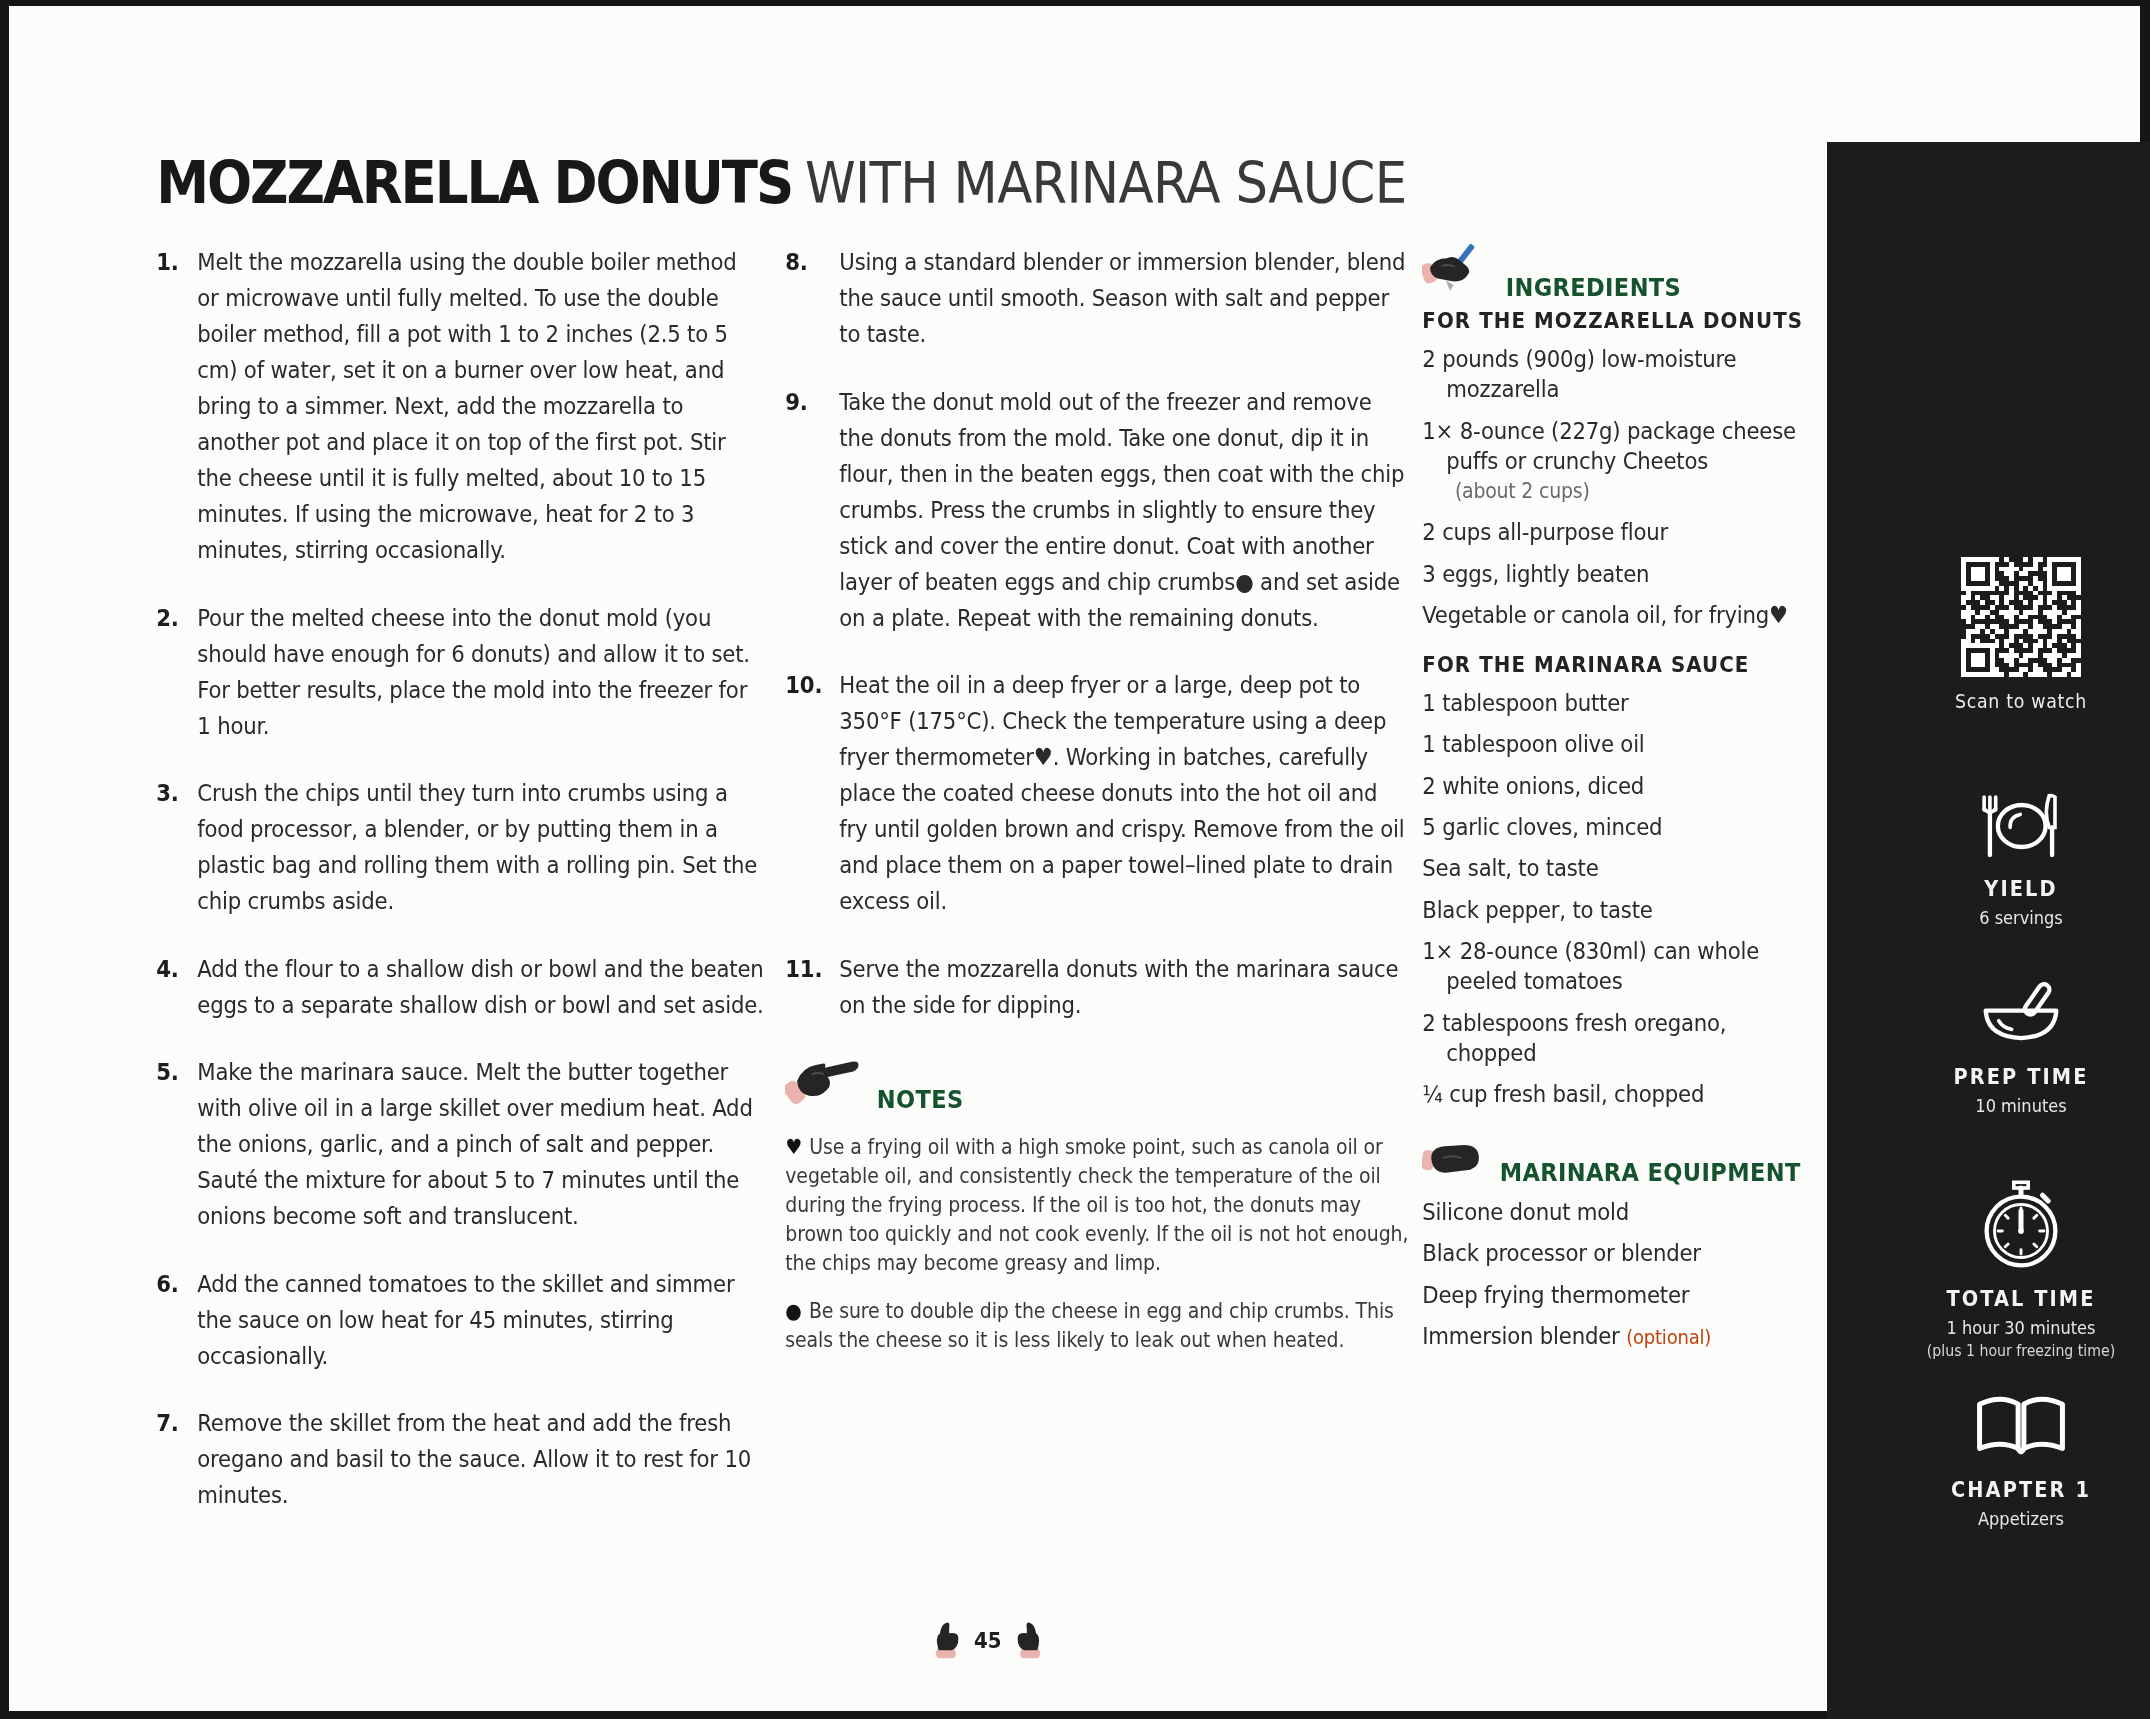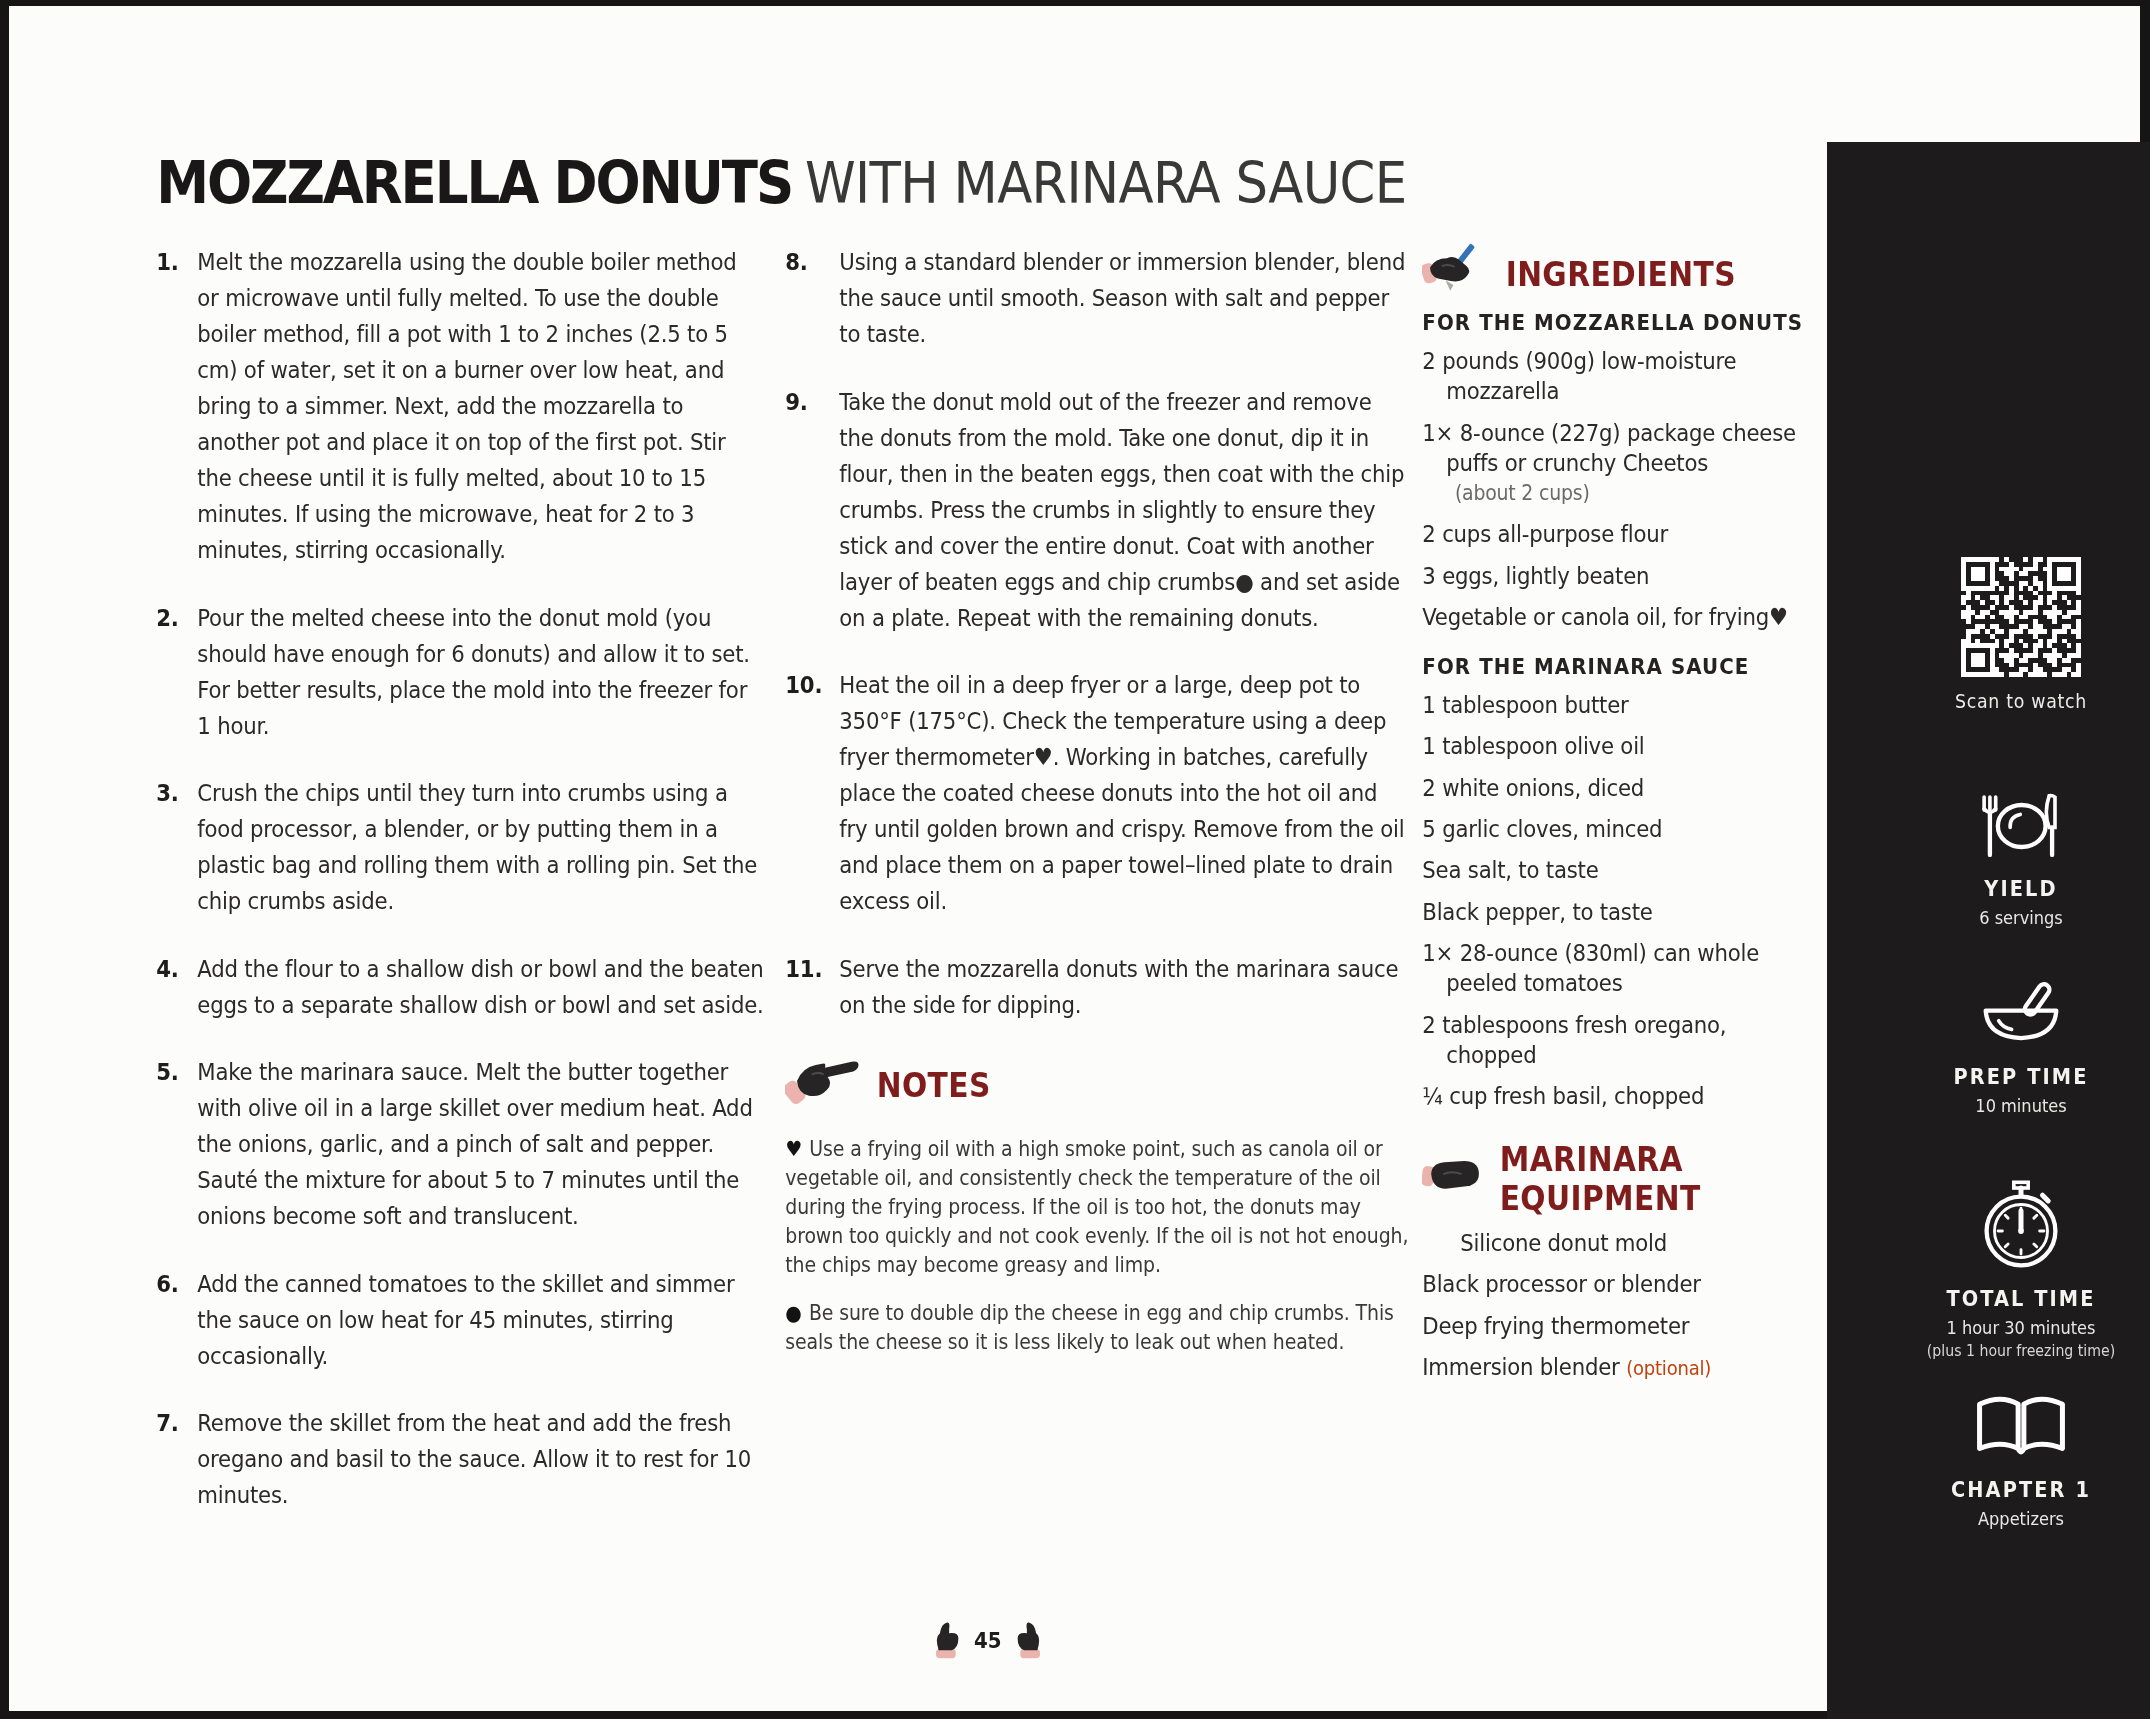--- a/index.html
+++ b/index.html
@@ -31,22 +31,22 @@
   .col{ position:absolute; }
   .col1{ left:147px;  top:238px; width:608px; }
   .col2{ left:776px; top:238px; width:625px; }
   .col3{ left:1413px; top:238px; width:395px; }
   .step{ display:flex; margin-bottom:31.5px; font-size:23.6px; line-height:36px; letter-spacing:-0.2px; }
   .step .num{ flex:0 0 41px; font-weight:700; color:#1e1c1c; }
   .col2 .step .num{ flex:0 0 54px; }
   .step .txt{ flex:1; color:#2b2a29; }
   
   .section-head{
-    display:flex; align-items:center; gap:11.4px;
-    font-size:33px; font-weight:700; letter-spacing:0.4px; color:#7f1d1d;
+    display:flex; align-items:flex-end; gap:11.4px;
+    font-size:25px; font-weight:700; letter-spacing:0.4px; color:#14532d;
   }
   .section-head .hicon{ flex:0 0 auto; }
   .sub-head{
     font-size:22px; font-weight:700; letter-spacing:1.1px; color:#242222;
   }
   
   .notes-block{ margin-top:17px; }
   .note{
     font-size:21px; line-height:29px; color:#3a3938; margin-top:18.6px; letter-spacing:-0.1px;
   }
@@ -194,21 +194,21 @@
     <div class="section-head equip-head">
       <span class="hicon">
         <svg width="66" height="43" viewBox="0 0 100 64">
           <rect x="0" y="18" width="18" height="30" rx="7" fill="#eab3ae" transform="rotate(8 9 33)"></rect>
           <path d="M14 30 Q14 14 34 12 L64 10 Q84 10 86 26 Q88 44 70 48 L36 52 Q16 52 14 30 Z" fill="#262424"></path>
           <path d="M32 30 Q46 24 60 30" stroke="#4c4a4a" stroke-width="3" fill="none"></path>
         </svg>
       </span>
       <span>MARINARA EQUIPMENT</span>
     </div>
-    <div class="ing" style="margin-top:10px;margin-left:38px;"><span>Silicone donut mold</span></div>
+    <div class="ing" style="margin-top:10px;"><span>Silicone donut mold</span></div>
     <div class="ing"><span>Black processor or blender</span></div>
     <div class="ing"><span>Deep frying thermometer</span></div>
     <div class="ing"><span>Immersion blender </span><span class="inline-note">(optional)</span></div>
   </div>
 
   <div class="footer">
     <span>
       <svg width="29" height="43" viewBox="0 0 44 64">
         <rect x="6" y="48" width="30" height="14" rx="6" fill="#eab3ae"></rect>
         <path d="M10 50 Q4 30 12 24 Q14 10 22 8 Q28 6 26 18 L26 24 Q40 22 40 32 Q40 46 30 50 Z" fill="#262424"></path>

